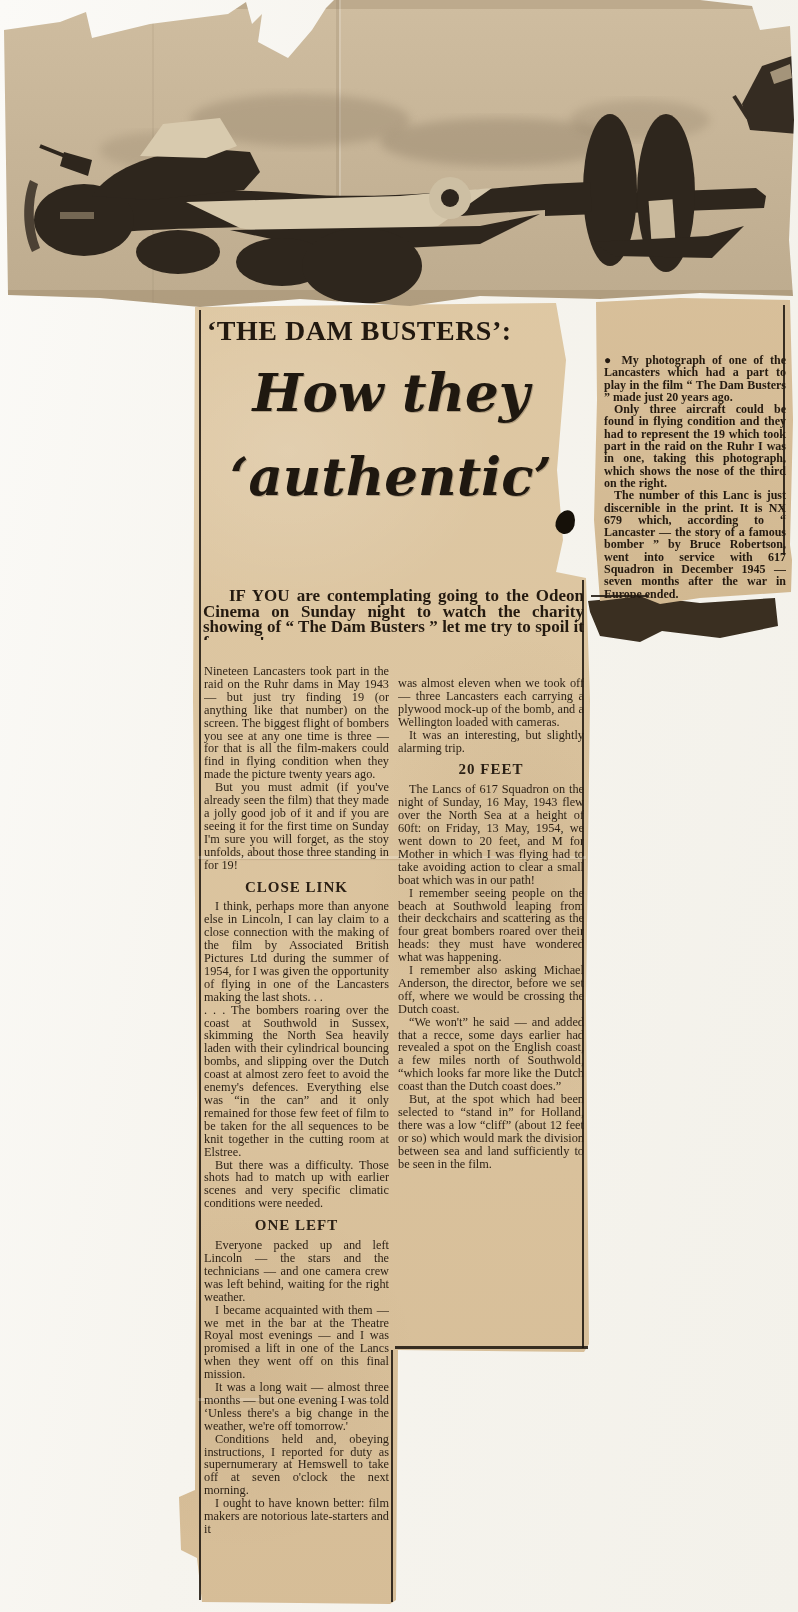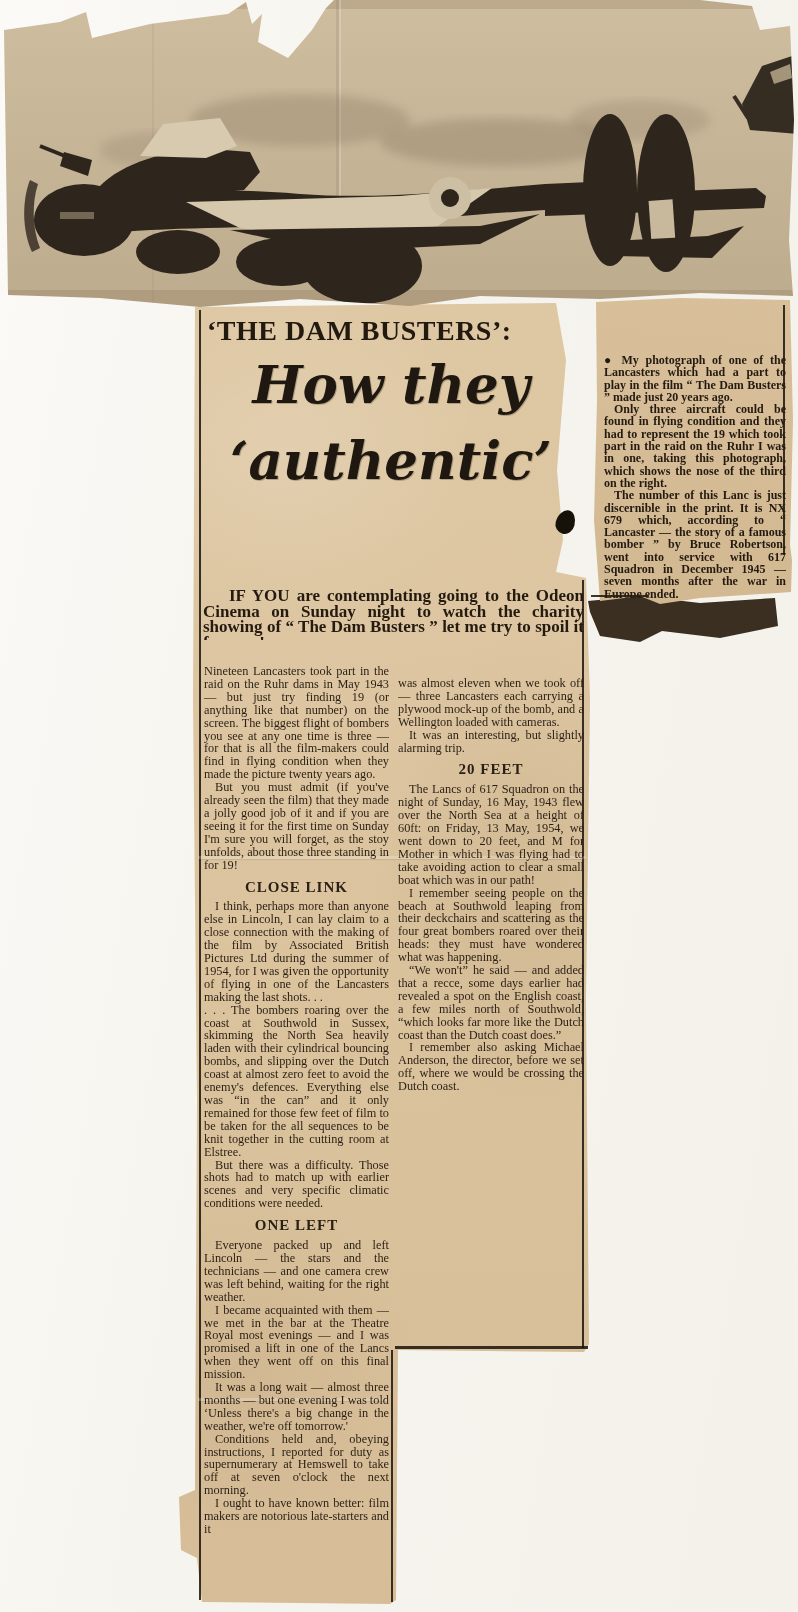--- a/index.html
+++ b/index.html
@@ -51,21 +51,21 @@
     clip-path:polygon(588px 601px,640px 596px,700px 603px,775px 598px,778px 626px,720px 638px,
       662px 631px,640px 642px,600px 636px,590px 612px);}
   .ink-smudge{position:absolute;left:556px;top:510px;width:19px;height:24px;background:#161109;
     border-radius:55% 45% 50% 50%/60% 55% 45% 40%;transform:rotate(14deg);}
 
   
   .kicker{position:absolute;left:207px;top:315px;width:350px;color:#221910;
     font-weight:bold;font-size:28px;letter-spacing:.5px;white-space:nowrap;}
   .headline{position:absolute;left:210px;top:346px;width:362px;text-align:center;color:#1f1810;}
   .headline .hl{font-family:"DejaVu Serif",serif;font-style:italic;font-weight:bold;
-    font-size:53px;line-height:76px;white-space:nowrap;text-shadow:1px 1px 0 rgba(40,28,14,.25);}
+    font-size:53px;line-height:76px;white-space:nowrap;text-shadow:1px 1px 0 rgba(40,28,14,.25);margin-top:8px;}
   .intro{position:absolute;left:203px;top:588px;width:381px;height:52px;overflow:hidden;
     font-weight:bold;font-size:17px;line-height:15.6px;text-align:justify;color:#241a10;
     text-indent:26px;}
   .col{position:absolute;font-size:12.3px;line-height:12.9px;text-align:justify;color:#2a1f14;
     overflow:hidden;margin-top:21px;}
   .col-left{left:204px;top:644px;width:185px;height:958px;}
   .col-right{left:398px;top:656px;width:186px;height:704px;}
   .col .p{text-indent:11px;}
   .col .p-first{text-indent:0;}
   .col .subhead,.sidebar-text .subhead{text-align:center;font-weight:bold;font-size:15px;
@@ -175,22 +175,23 @@
       <div class="p">It was a long wait — almost three months — but one evening I was told ‘Unless there's a big change in the weather, we're off tomorrow.'</div>
       <div class="p">Conditions held and, obeying instructions, I reported for duty as supernumerary at Hemswell to take off at seven o'clock the next morning.</div>
       <div class="p">I ought to have known better: film makers are notorious late-starters and it</div>
     </div>
   <div class="col col-right">
       <div class="p-first">was almost eleven when we took off — three Lancasters each carrying a plywood mock-up of the bomb, and a Wellington loaded with cameras.</div>
       <div class="p">It was an interesting, but slightly alarming trip.</div>
       <div class="subhead">20 FEET</div>
       <div class="p">The Lancs of 617 Squadron on the night of Sunday, 16 May, 1943 flew over the North Sea at a height of 60ft: on Friday, 13 May, 1954, we went down to 20 feet, and M for Mother in which I was flying had to take avoiding action to clear a small boat which was in our path!</div>
       <div class="p">I remember seeing people on the beach at Southwold leaping from their deckchairs and scattering as the four great bombers roared over their heads: they must have wondered what was happening.</div>
+      <div class="p">I remember also asking Michael Anderson, the director, before we set off, where we would be crossing the Dutch coast.</div>
       <div class="p">“We won't” he said — and added that a recce, some days earlier had revealed a spot on the English coast, a few miles north of Southwold, “which looks far more like the Dutch coast than the Dutch coast does.”</div>
-      <div class="p">I remember also asking Michael Anderson, the director, before we set off, where we would be crossing the Dutch coast.</div>
+      <div class="p">But, at the spot which had been selected to “stand in” for Holland, there was a low “cliff” (about 12 feet or so) which would mark the division between sea and land sufficiently to be seen in the film.</div>
     </div>
 
   <div class="sidebar-text">
       <div class="p-first">● My photograph of one of the Lancasters which had a part to play in the film “ The Dam Busters ” made just 20 years ago.</div>
       <div class="p">Only three aircraft could be found in flying condition and they had to represent the 19 which took part in the raid on the Ruhr I was in one, taking this photograph, which shows the nose of the third on the right.</div>
       <div class="p">The number of this Lanc is just discernible in the print. It is NX 679 which, according to “ Lancaster — the story of a famous bomber ” by Bruce Robertson, went into service with 617 Squadron in December 1945 — seven months after the war in Europe ended.</div>
     </div>
 
 </div>
 

